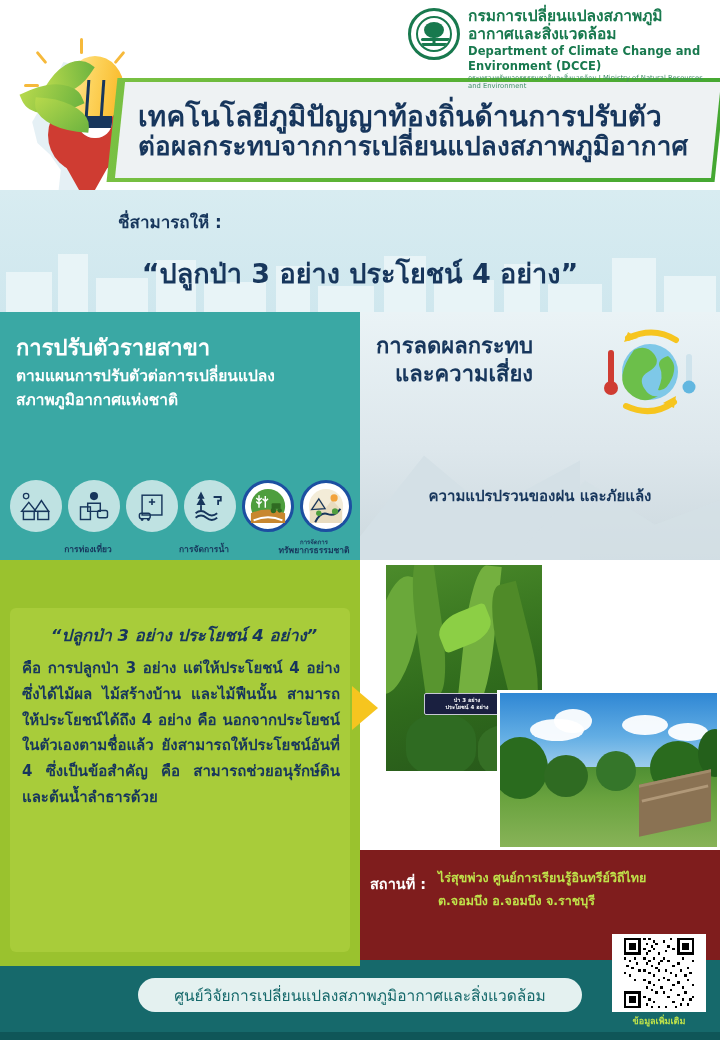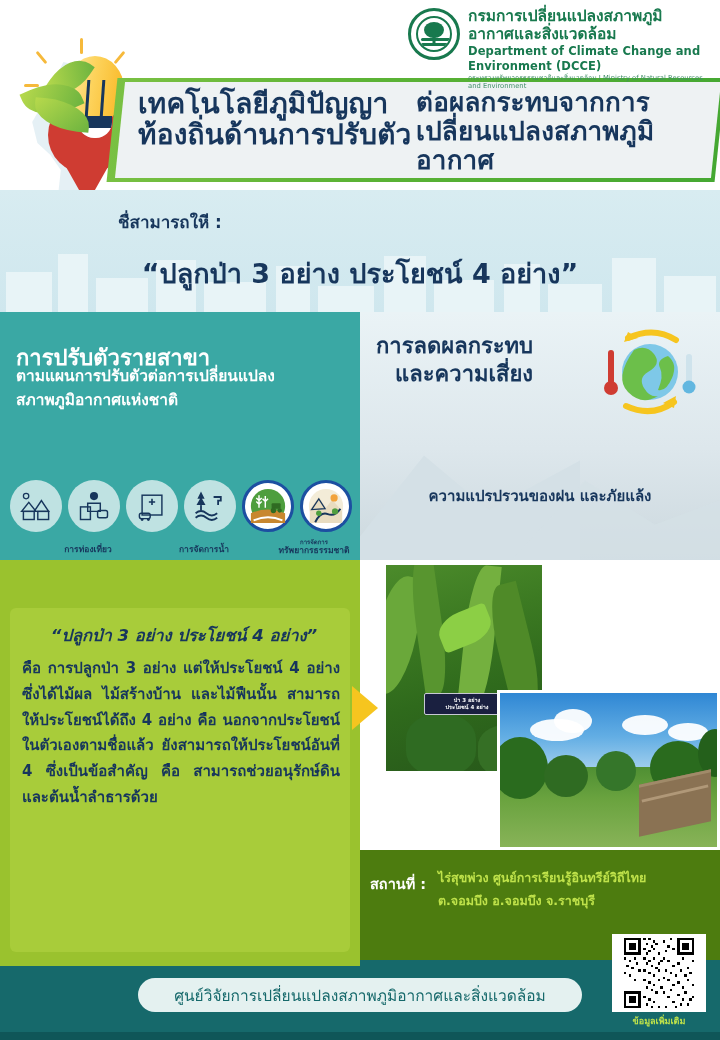--- a/index.html
+++ b/index.html
@@ -69,21 +69,21 @@
     background:linear-gradient(95deg,#7ac143 0%,#5cb335 40%,#45a832 100%);
     transform:skewX(-6deg);
   }
   .title-inner {
     position:absolute; left:120px; top:82px; width:596px; height:96px;
     background:#eef2f3;
     transform:skewX(-6deg);
   }
   .title-text {
     position:absolute; left:138px; top:88px; width:570px; height:86px;
-    display:flex; justify-content:center;
+    display:flex; flex-direction:column; justify-content:center;
     color:#17365c; font-weight:bold; line-height:1.12;
     letter-spacing:.2px;
   }
   .title-text .l1 { font-size:28px; }
   .title-text .l2 { font-size:26px; }
 
   
   .dcce { position:absolute; right:12px; top:6px; width:300px; height:58px; }
   .dcce-seal {
     position:absolute; left:0; top:2px; width:52px; height:52px;
@@ -125,21 +125,21 @@
     position:absolute; left:0; top:252px; width:720px; text-align:center;
     font-size:27px; font-weight:bold; color:#17365c;
   }
 
   
   .panel-left {
     position:absolute; left:0; top:312px; width:360px; height:248px;
     background:#3aa8a4;
   }
   .panel-left h2 {
-    position:absolute; left:16px; top:28px;
+    position:absolute; left:16px; top:18px;
     font-size:22px; font-weight:bold; color:#ffffff;
   }
   .panel-left .sub {
     position:absolute; left:16px; top:52px; width:336px;
     font-size:15.5px; font-weight:bold; color:#ffffff; line-height:1.55;
   }
   .icon-row {
     position:absolute; left:6px; top:160px; width:354px; height:78px;
   }
   .sector { position:absolute; width:52px; height:52px; border-radius:50%;
@@ -230,21 +230,21 @@
     position:absolute; right:6px; bottom:18px; width:72px; height:52px;
     background:#8a7253; transform:skewY(-12deg);
     border-top:3px solid #a08a69;
   }
   .rail { position:absolute; right:8px; bottom:52px; width:68px; height:3px;
     background:#b09878; transform:rotate(-13deg); }
 
   
   .loc-band {
     position:absolute; left:360px; top:850px; width:360px; height:110px;
-    background:#4d7c0f;
+    background:#7f1d1d;
   }
   .loc-label {
     position:absolute; left:10px; top:22px;
     font-size:14.5px; font-weight:bold; color:#ffffff;
   }
   .loc-text {
     position:absolute; left:78px; top:16px; width:275px;
     font-size:12.5px; font-weight:bold; color:#bfe24a; line-height:1.85;
   }
   .qr-card {

